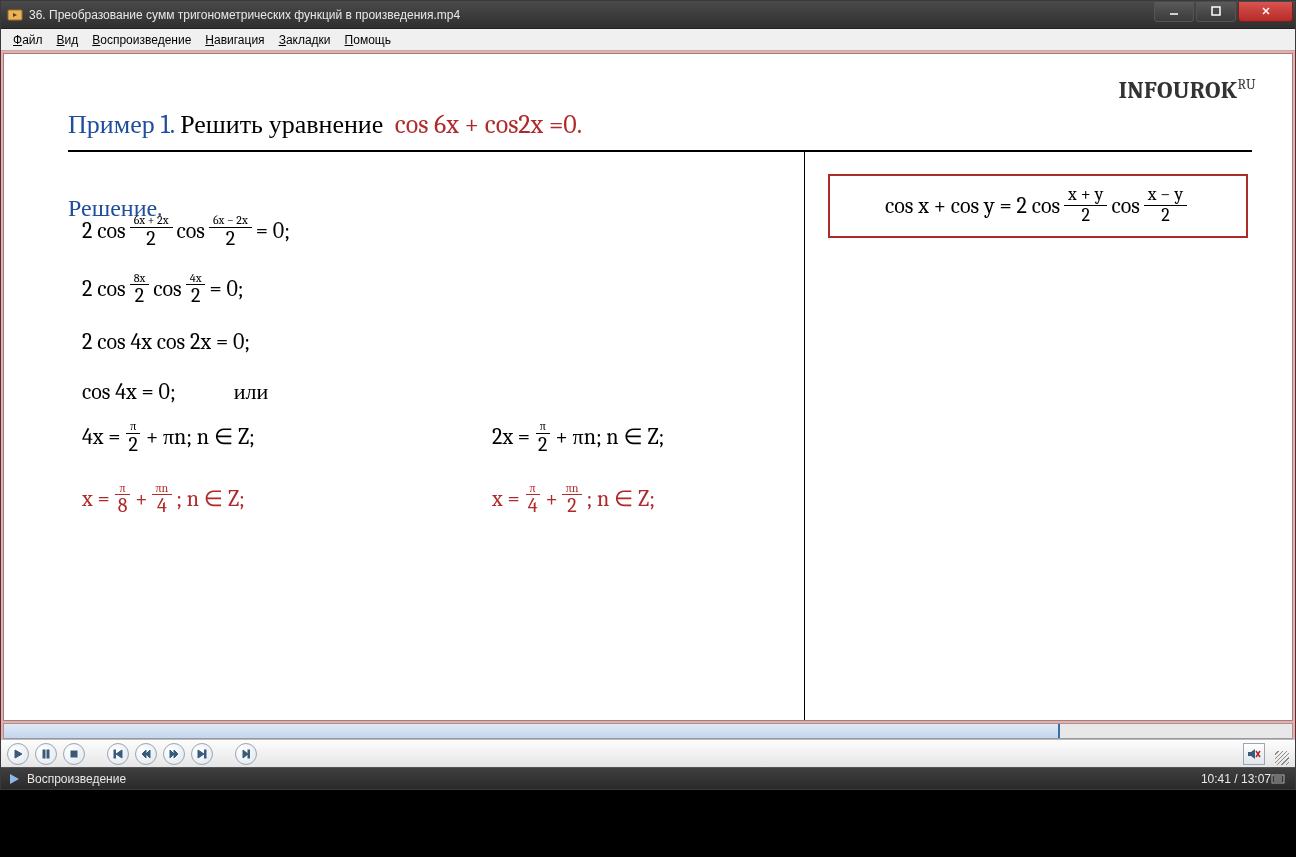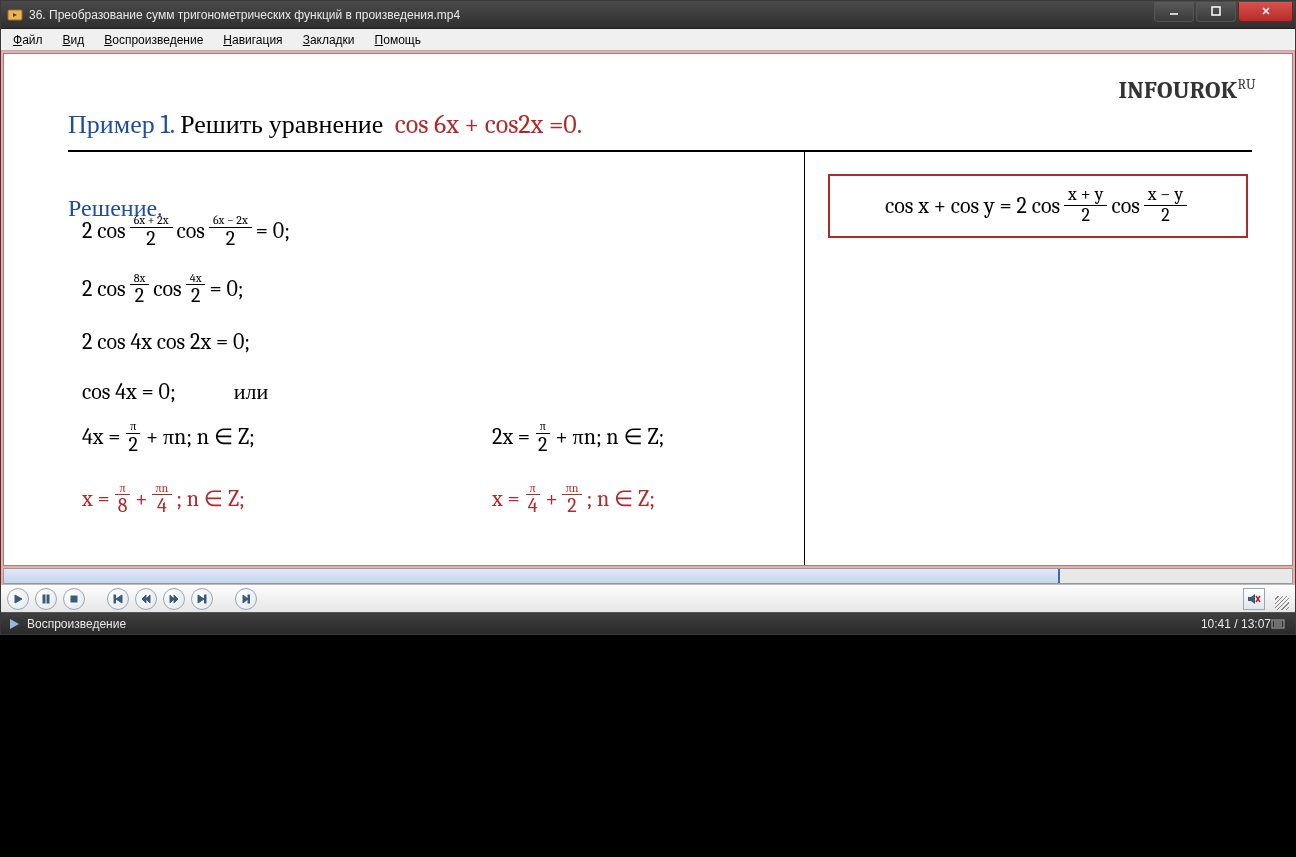--- a/index.html
+++ b/index.html
@@ -1,30 +1,30 @@
 <!DOCTYPE html>
 <html><head>
 <meta charset="utf-8">
 <style>
   * { margin: 0; padding: 0; box-sizing: border-box; }
   html, body { width: 1296px; height: 857px; font-family: "Segoe UI", Tahoma, sans-serif; font-size: 12px; overflow: hidden; background:#000; }
 
   
-  .window { width: 1296px; height: 635px; background: #d7d7d7; display: flex; flex-direction: column; border:1px solid #3a3a3a; }
+  .window { width: 1296px; height: 790px; background: #d7d7d7; display: flex; flex-direction: column; border:1px solid #3a3a3a; }
   .titlebar { height: 28px; background: linear-gradient(#4a4a4a,#2f2f2f); display: flex; align-items: center; color: #eee; padding: 0 0 0 6px; border-bottom:1px solid #222; }
   .titlebar .app-icon { width:16px; height:16px; margin-right:6px; display:flex; align-items:center; justify-content:center; }
   .titlebar .title-text { flex: 1; font-size: 12px; color:#e8e8e8; white-space:nowrap; overflow:hidden; }
   .win-controls { display:flex; height:20px; margin-right:2px; margin-top:-6px;}
   .win-btn { width:40px; height:20px; margin-left:2px; border:1px solid #555; border-top:none; border-radius:0 0 4px 4px; display:flex; align-items:center; justify-content:center; background:linear-gradient(#5a5a5a,#3a3a3a); color:#fff; font-size:11px; font-family:Arial;}
   .win-btn.min { }
   .win-btn.max { }
   .win-btn.close { width:55px; background:linear-gradient(#d9534f,#b52b27); border-color:#7a1e1b;}
   .win-btn svg { stroke:#fff; stroke-width:1.5; fill:none; }
 
-  .menubar { height: 22px; background: #f0f0f0; border-bottom:1px solid #b0b0b0; display:flex; align-items:center; padding: 0 6px; gap:8px;}
+  .menubar { height: 22px; background: #f0f0f0; border-bottom:1px solid #b0b0b0; display:flex; align-items:center; padding: 0 6px; gap:2px;}
   .menubar .menu-item { padding: 2px 6px; font-size:12px; color:#000; cursor:default; }
   .menubar .menu-item .ul { text-decoration: underline; }
 
   
   .content-wrap { flex:1; background:#fca5a5; position:relative; display:flex; flex-direction:column;}
   .video-frame { flex:1; margin:2px; background:#fff; border:1px solid #888; position:relative; overflow:hidden;}
   .seek-ui { height:16px; margin:0 2px; background:#e8e8e8; border:1px solid #999; display:flex; align-items:center; position:relative;}
   .seek-fill { position:absolute; left:0; top:0; bottom:0; width:82%; background:linear-gradient(#dfe9f5,#c3d6ee); border-right:2px solid #3a6ea5;}
 
   .controls { height:28px; background:linear-gradient(#fdfdfd,#e6e6e6); border-top:1px solid #bbb; display:flex; align-items:center; padding:0 6px; gap:6px;}

